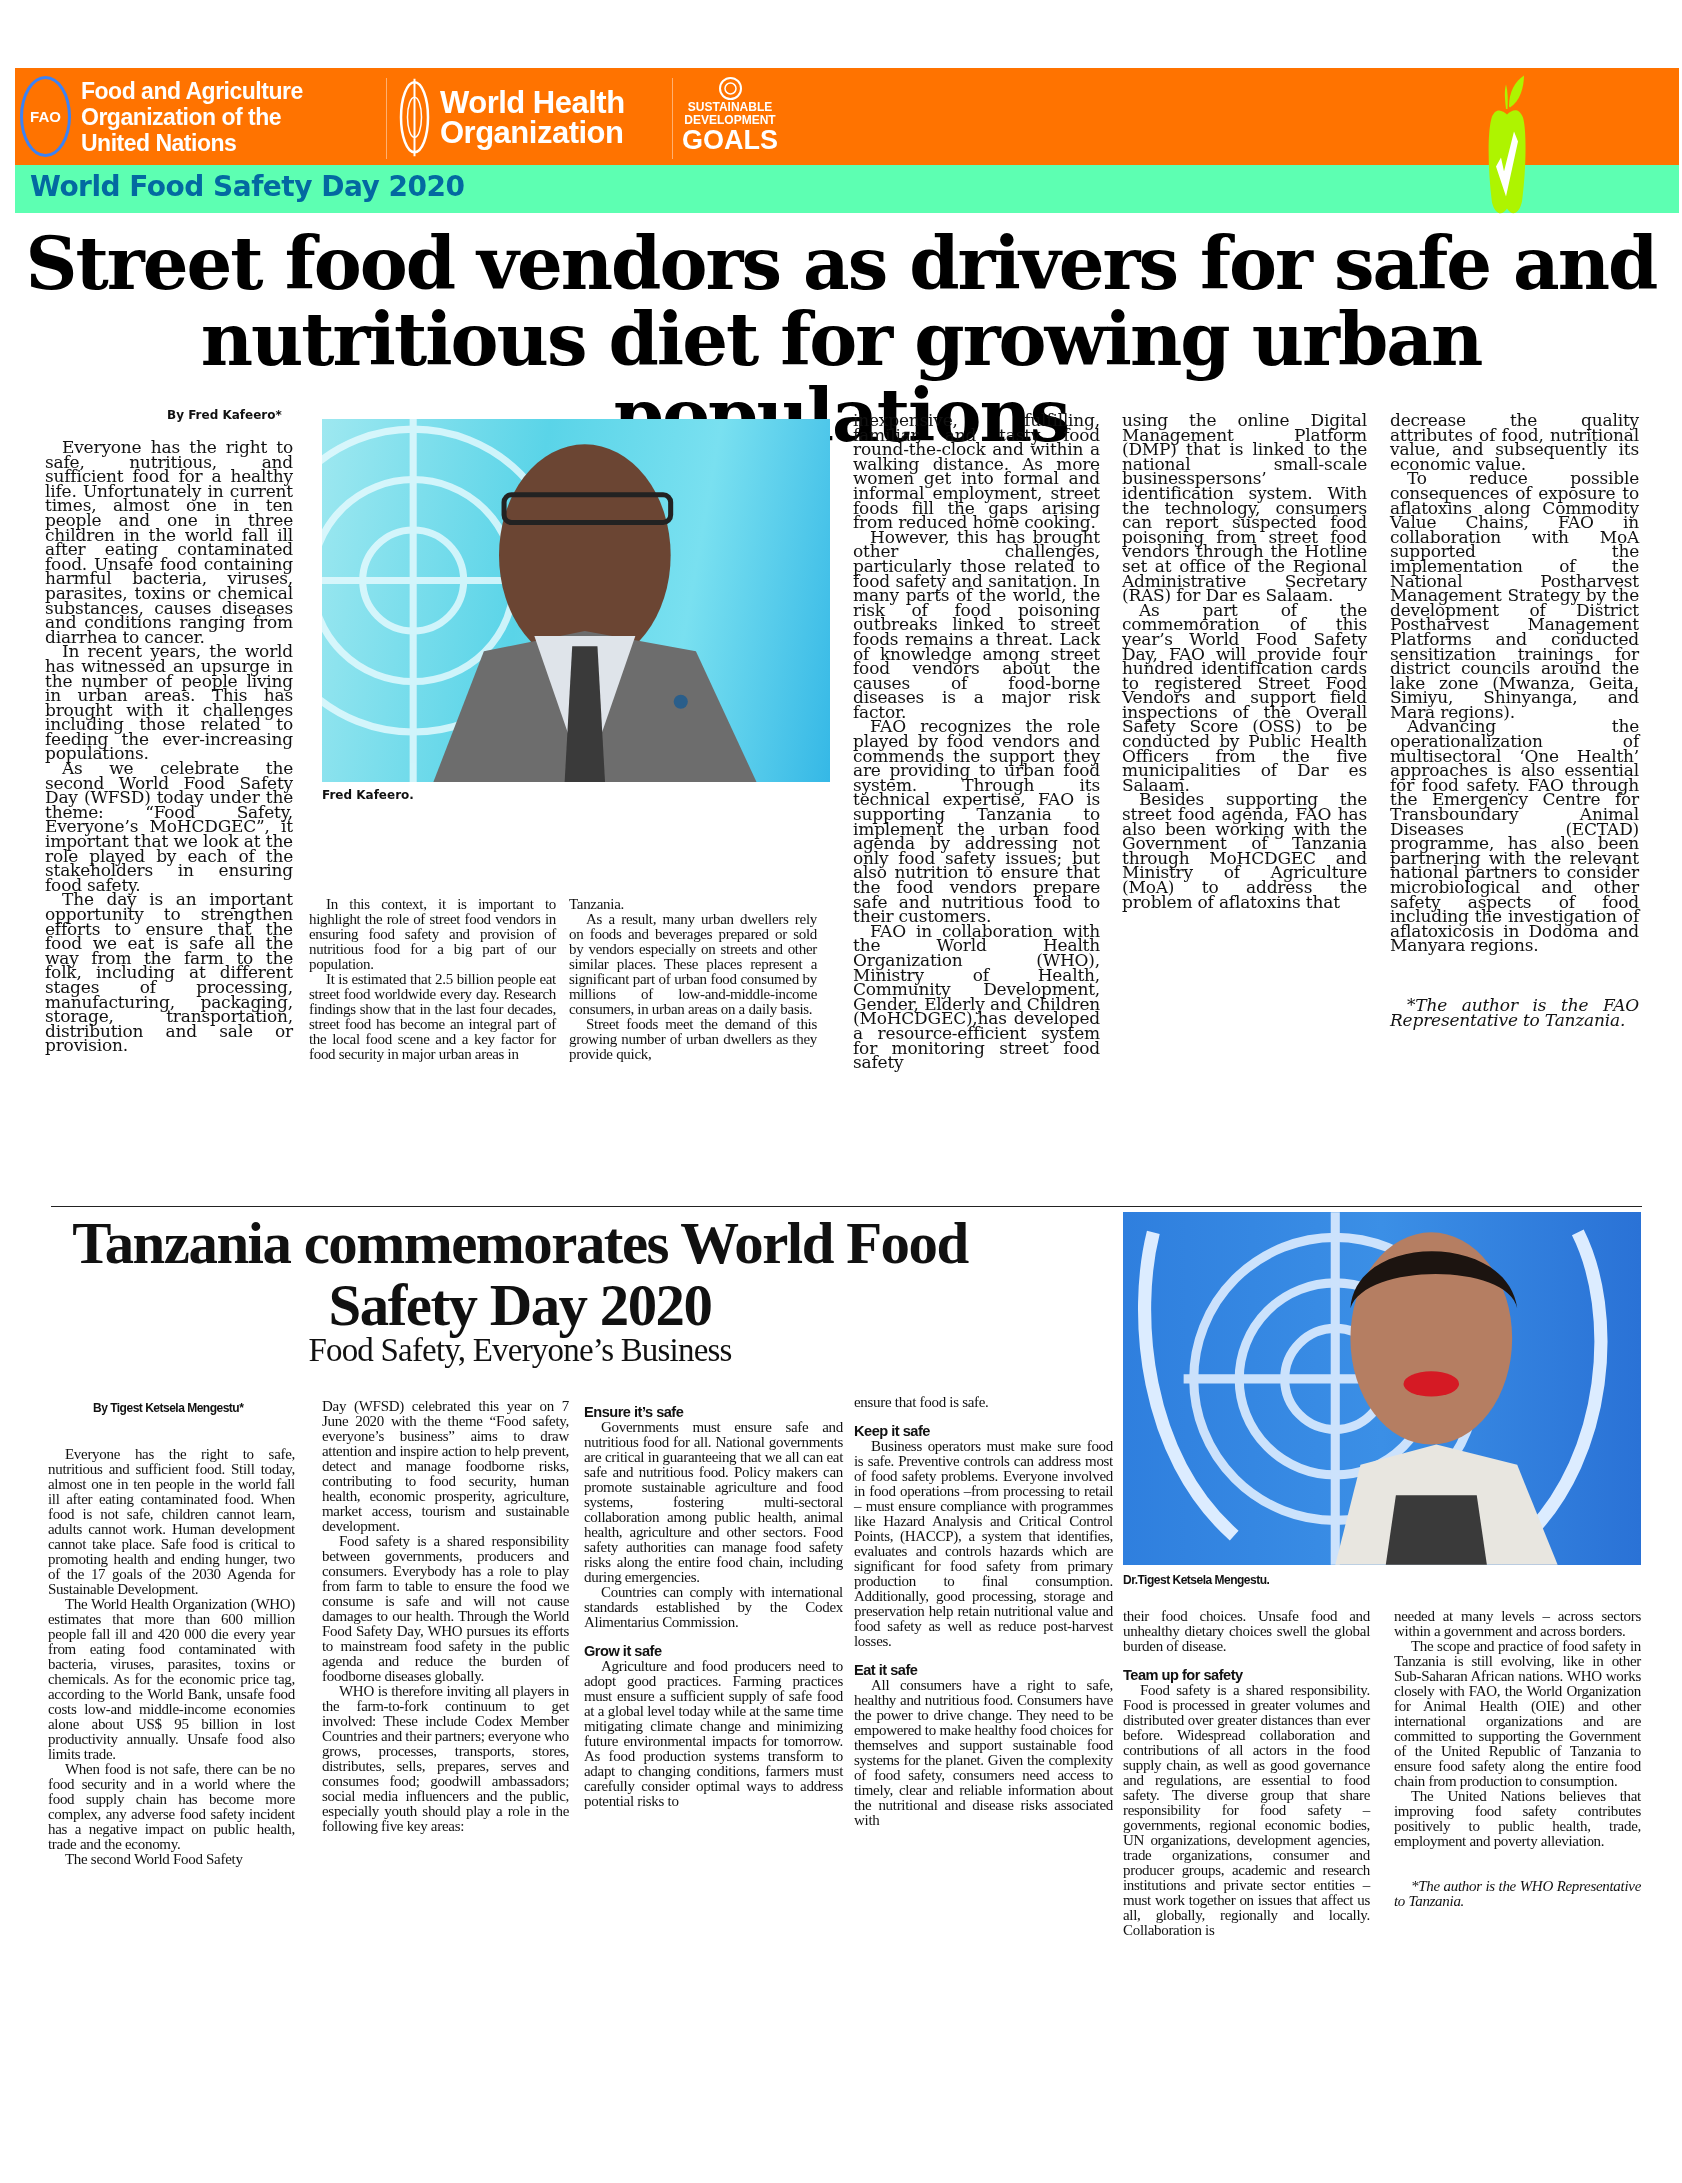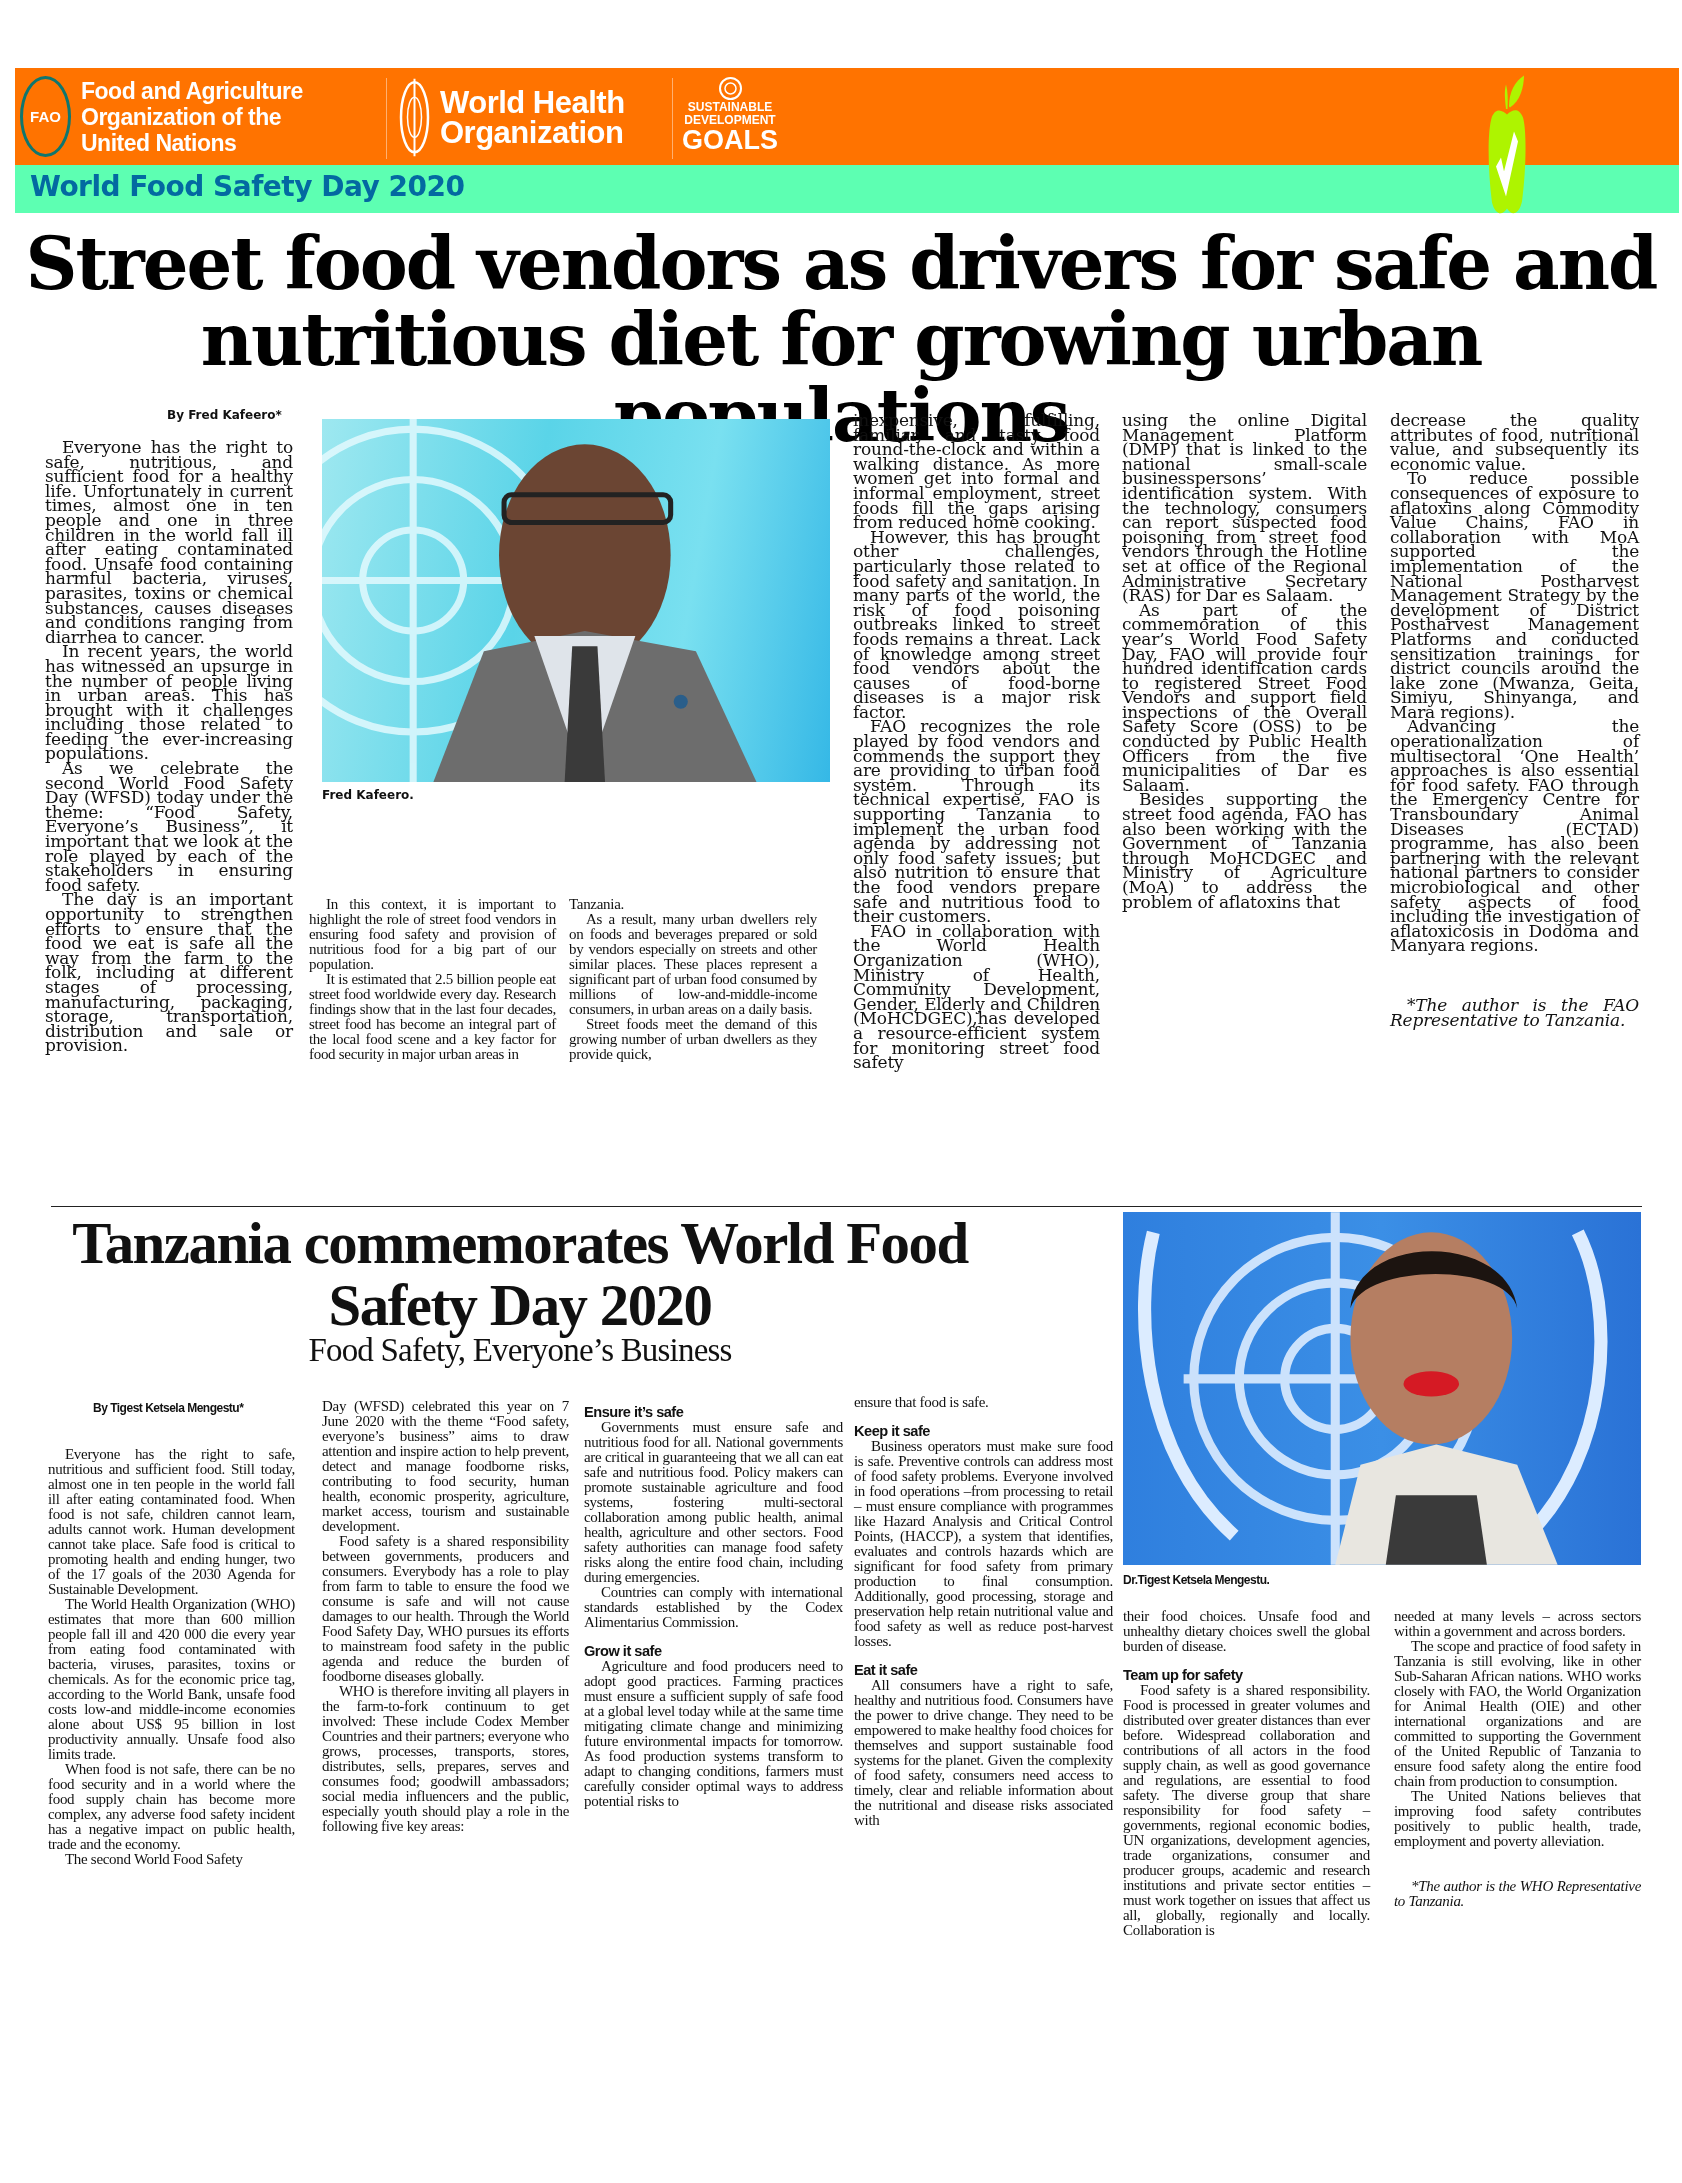--- a/index.html
+++ b/index.html
@@ -6,21 +6,21 @@
   body { width: 1682px; height: 2183px; position: relative; overflow: hidden; font-family: "Liberation Serif", serif; color: #111; }
 
   
   .banner-orange { position: absolute; left: 14.6px; top: 68px; width: 1664px; height: 97px; background: #ff7300; }
   .banner-green { position: absolute; left: 14.6px; top: 165px; width: 1664px; height: 48px; background: #5dffb2; }
   .banner-title { position: absolute; left: 30px; top: 170px; font-family: "DejaVu Sans", sans-serif; font-weight: bold; font-size: 28px; color: #0369a1; letter-spacing: -0.5px; }
   .logo-block { position: absolute; top: 76px; display: flex; align-items: center; color: #fff; font-family: "Liberation Sans", sans-serif; font-weight: bold; }
   .logo-fao { left: 20px; }
   .logo-who { left: 121px; }
   .logo-sdg { left: 212px; }
-  .logo-circle { width: 51px; height: 81px; border: 3px solid #0f766e; border-radius: 50%; box-sizing: border-box; display: flex; align-items: center; justify-content: center; font-size: 15px; color: #fff; }
+  .logo-circle { width: 51px; height: 81px; border: 3px solid #3b82f6; border-radius: 50%; box-sizing: border-box; display: flex; align-items: center; justify-content: center; font-size: 15px; color: #fff; }
   .logo-text { margin-left: 10px; font-size: 23px; line-height: 26px; letter-spacing: -0.5px; }
   .who-text { font-size: 31px; line-height: 30px; }
   .sdg-text { font-size: 12px; line-height: 13px; text-align: center; }
   .sdg-text .big { font-size: 27px; line-height: 27px; display: block; }
   .divider-v { position: absolute; top: 78px; width: 1px; height: 81px; background: #ffb070; }
   .apple { position: absolute; left: 1487px; top: 71px; width: 40px; height: 146px; }
 
   
   .headline1 { position: absolute; left: 0; width: 1682px; top: 226px; text-align: center; font-family: "DejaVu Serif", serif; font-weight: bold; font-size: 72px; line-height: 76px; letter-spacing: -2px; color: #000; }
   .byline { position: absolute; font-family: "DejaVu Sans", sans-serif; font-weight: bold; font-size: 12px; }
@@ -113,21 +113,21 @@
     <path d="M420 430 L520 719 L620 430 Z" fill="#dfe4ea"></path>
     <path d="M495 450 L545 450 L560 719 L480 719 Z" fill="#3a3a3a"></path>
     <circle cx="710" cy="560" r="14" fill="#2a5e8a"></circle>
   </svg>
 </div>
 <div class="caption" style="left:322px; top:788px;">Fred Kafeero.</div>
 
 <div class="col serif-b" style="left:45px; top:440px; width:248px;">
   <p>Everyone has the right to safe, nutritious, and sufficient food for a healthy life. Unfortunately in current times, almost one in ten people and one in three children in the world fall ill after eating contaminated food. Unsafe food containing harmful bacteria, viruses, parasites, toxins or chemical substances, causes diseases and conditions ranging from diarrhea to cancer.</p>
   <p>In recent years, the world has witnessed an upsurge in the number of people living in urban areas. This has brought with it challenges including those related to feeding the ever-increasing populations.</p>
-  <p>As we celebrate the second World Food Safety Day (WFSD) today under the theme: “Food Safety, Everyone’s Business”, it important that we look at the role played by each of the stakeholders in ensuring food safety.</p>
+  <p>As we celebrate the second World Food Safety Day (WFSD) today under the theme: “Food Safety, Everyone’s MoHCDGEC”, it important that we look at the role played by each of the stakeholders in ensuring food safety.</p>
   <p>The day is an important opportunity to strengthen efforts to ensure that the food we eat is safe all the way from the farm to the folk, including at different stages of processing, manufacturing, packaging, storage, transportation, distribution and sale or provision.</p>
 </div>
 
 <div class="col serif-l" style="left:309px; top:897px; width:247px;">
   <p>In this context, it is important to highlight the role of street food vendors in ensuring food safety and provision of nutritious food for a big part of our population.</p>
   <p>It is estimated that 2.5 billion people eat street food worldwide every day. Research findings show that in the last four decades, street food has become an integral part of the local food scene and a key factor for food security in major urban areas in</p>
 </div>
 
 <div class="col serif-l" style="left:569px; top:897px; width:248px;">
   <p style="text-indent:0">Tanzania.</p>

